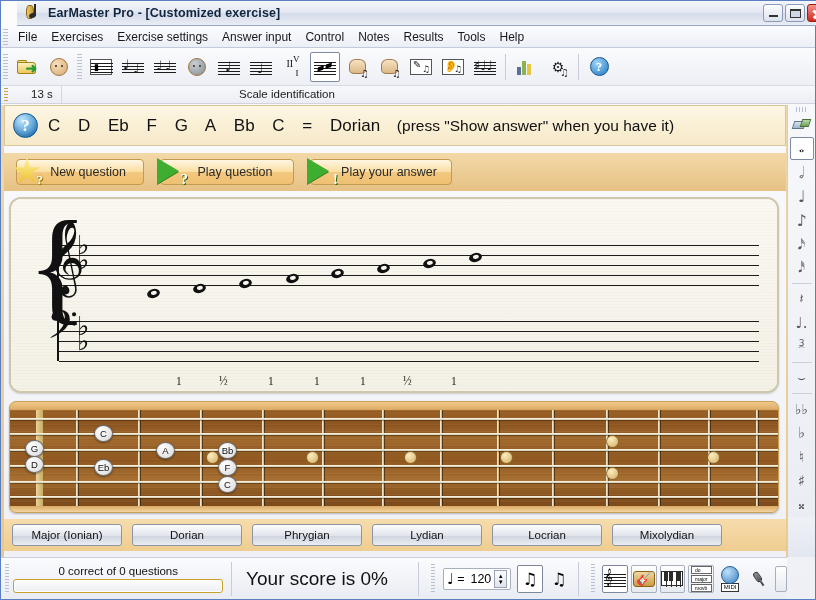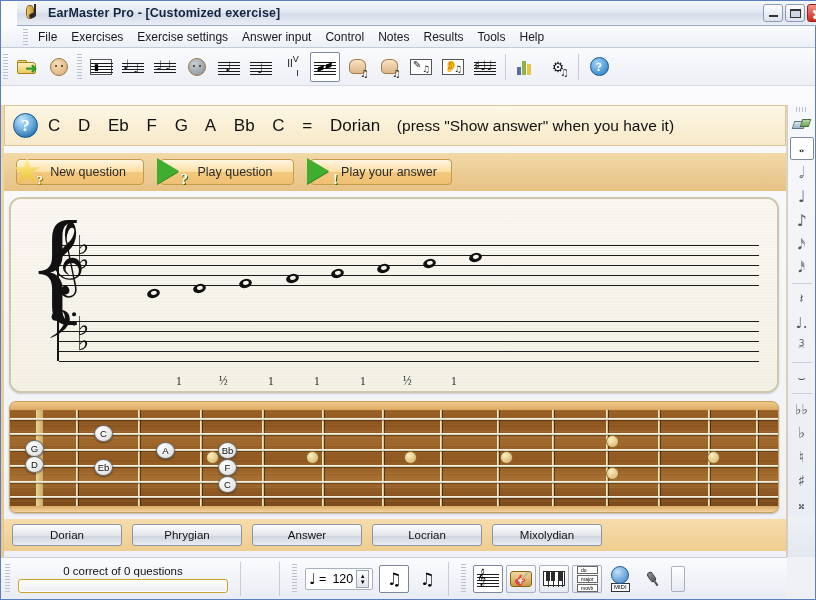--- a/index.html
+++ b/index.html
@@ -55,21 +55,21 @@
   .wb .x::before, .wb .x::after {
     content:""; position:absolute; left:4px; top:8px; width:11px; height:2.5px; background:#fff;
   }
   .wb .x::before { transform:rotate(45deg); } .wb .x::after { transform:rotate(-45deg); }
 
   
   .menubar {
     position:absolute; left:0; top:25px; width:814px; height:22px;
     background: linear-gradient(180deg,#fbfcfe,#eceff6);
     border-bottom:1px solid #c3cadb;
-    display:flex; align-items:center; padding-left:22px;
+    display:flex; align-items:center; padding-left:2px;
   }
   .menubar .mi { padding:2px 7px; font-size:12px; color:#18181a; cursor:pointer; white-space:nowrap; }
 
   
   .toolbar {
     position:absolute; left:0; top:47px; width:814px; height:38px;
     background: linear-gradient(180deg,#fafbfd,#edeff5);
     display:flex; align-items:center;
     border-bottom:1px solid #d7dbe5;
   }
@@ -449,21 +449,21 @@
       <div class="staffmini">
         <i style="top:3px"></i>
           <i style="top:6px"></i>
           <i style="top:9px"></i>
           <i style="top:12px"></i>
           <i style="top:15px"></i>
         <span class="gsm" style="position:absolute;left:7px;top:3px">♩</span>
       </div>
     </div>
     <div class="tbtn">
-      <div style="font-family:Liberation Sans, sans-serif;font-size:11px;color:#111;line-height:9px;">
+      <div style="font-family:Liberation Serif, serif;font-size:11px;color:#111;line-height:9px;">
         <span style="font-size:10px">II</span><span style="vertical-align:super;font-size:9px">V</span><br>
         <span style="padding-left:9px;font-size:9px">I</span>
       </div>
     </div>
     <div class="tbtn sel">
       <div class="staffmini">
         <i style="top:3px"></i>
           <i style="top:6px"></i>
           <i style="top:9px"></i>
           <i style="top:12px"></i>
@@ -516,20 +516,26 @@
       <span class="gsm" style="position:absolute;right:3px;bottom:3px;font-size:10px">♫</span>
     </div>
 
     <div class="tsep"></div>
 
     <div class="tbtn">
       <div class="qmark">?</div>
     </div>
   </div>
 
+  <div class="statstrip">
+    <div class="grip2"></div>
+    <div class="vdiv"></div>
+    <div class="s1">13 s</div>
+    <div class="s2">Scale identification</div>
+  </div>
 
   <div class="panelbg"></div>
   <div class="leftedge"></div>
   <div class="rightedgeGap"></div>
 
   <div class="qbar">
     <div class="bigq">?</div>
     <div class="qtext">
       <span class="nt">C</span>
       <span class="nt">D</span>
@@ -682,23 +688,24 @@
       <div class="fnote" style="left:84px; top:15px;">C</div>
       <div class="fnote" style="left:84px; top:49px;">Eb</div>
       <div class="fnote" style="left:146px; top:32px;">A</div>
       <div class="fnote" style="left:208px; top:32px;">Bb</div>
       <div class="fnote" style="left:208px; top:49px;">F</div>
       <div class="fnote" style="left:208px; top:66px;">C</div>
     </div>
   </div>
 
   <div class="answerrow">
+    <div class="modebtn">Major (Ionian)</div>
     <div class="modebtn">Dorian</div>
     <div class="modebtn">Phrygian</div>
-    <div class="modebtn">Answer</div>
+    <div class="modebtn">Lydian</div>
     <div class="modebtn">Locrian</div>
     <div class="modebtn">Mixolydian</div>
   </div>
 
   <div class="palette">
     <div class="pgrip"></div>
     <div class="pbtn">
       <div class="erasericn">
           <div class="e1"></div>
           <div class="e2"></div>
@@ -731,20 +738,21 @@
   <div class="bottombar">
     <div class="bgrip"></div>
 
     <div class="progwrap">
       <div class="progtxt">0 correct of 0 questions</div>
       <div class="progbar"></div>
     </div>
 
     <div class="bsep"></div>
 
+    <div class="score">Your score is 0%</div>
 
     <div class="bsep" style="margin-left:30px"></div>
     <div class="bgrip"></div>
 
     <div class="tempobox">
       <span class="tn">♩</span>
       <span class="tv">=</span>
       <span class="tv">120</span>
       <div class="spin">
           <span>▲</span>

